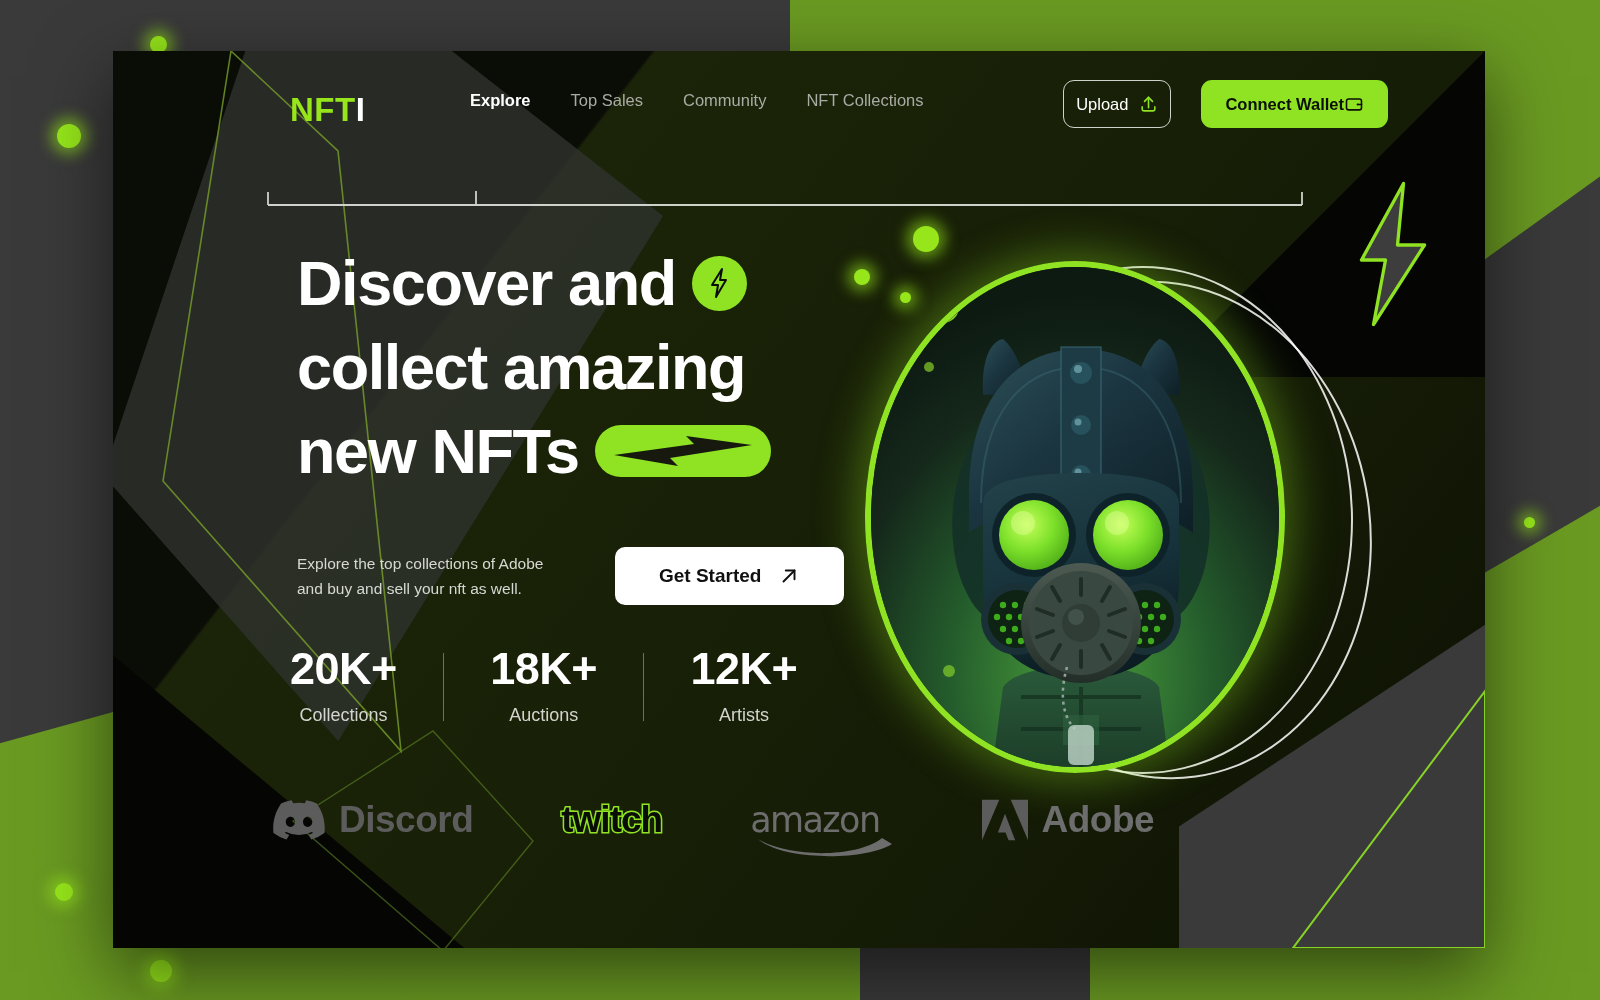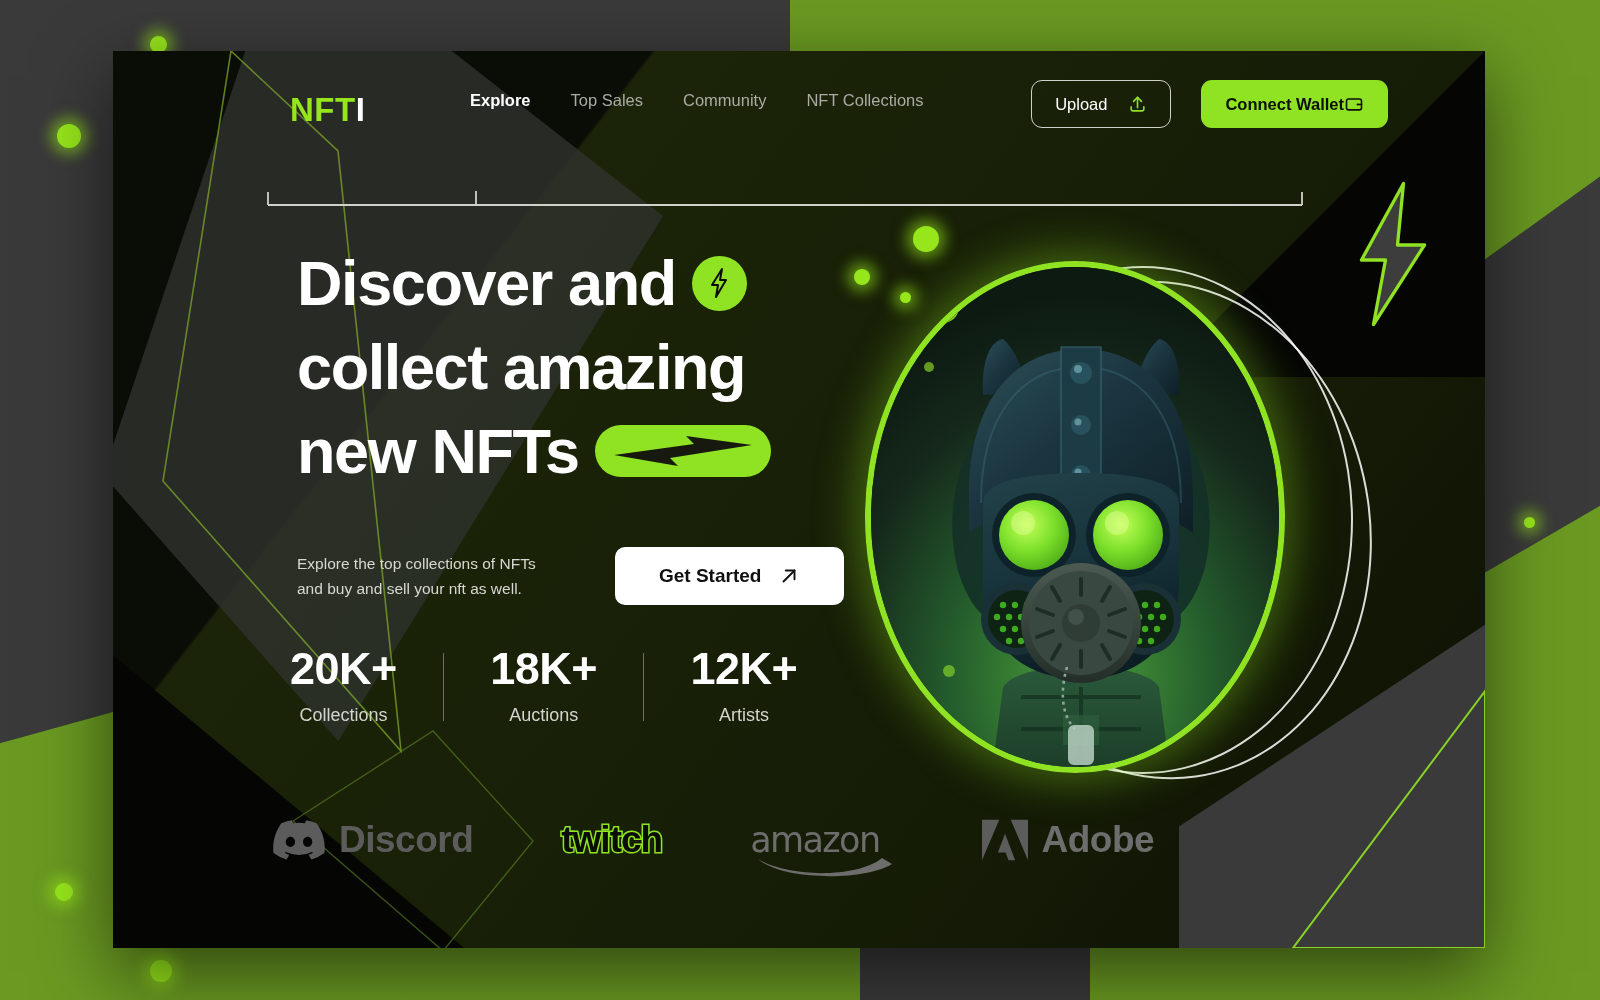--- a/index.html
+++ b/index.html
@@ -89,23 +89,23 @@
 
   #nav {
     position:absolute; left:333px; top:40px;
     display:flex; align-items:center; gap:40px;margin-left:24px;
   }
   .nav-item { font-size:16.5px; color:#a9aba5; cursor:pointer; white-space:nowrap; }
   .nav-item.active { color:#ffffff; font-weight:bold; }
 
   #actions { position:absolute; right:97px; top:29px; display:flex; align-items:center; gap:30px; }
   #upload-btn {
-    height:48px; padding:0 23px; border:1.4px solid #cfd2cb; border-radius:11px;
+    height:48px; padding:0 12px; border:1.4px solid #cfd2cb; border-radius:11px;
     background:transparent; color:#ffffff; font-size:16.5px;
-    display:flex; align-items:center; gap:21px; cursor:pointer;
+    display:flex; align-items:center; gap:11px; cursor:pointer;
   }
   #connect-btn {
     height:48px; padding:0 24px; border:none; border-radius:11px;
     background:#8fe323; color:#0b0f04; font-size:16.5px; font-weight:bold;
     display:flex; align-items:center; cursor:pointer;
   }
 
   
   #header-rule {
     position:absolute; left:154px; top:140px; width:1036px; height:18px; z-index:20;
@@ -138,21 +138,21 @@
   }
 
   
   #stats { position:absolute; left:177px; top:592px; display:flex; align-items:flex-start; z-index:15; }
   .stat { text-align:center; }
   .stat-value { font-size:45px; font-weight:bold; color:#ffffff; letter-spacing:-.5px; }
   .stat-label { font-size:18px; color:#d2d4ce; margin-top:10px; }
   .stat-div { width:1.4px; height:68px; background:#6e7068; margin:10px 46px 0; }
 
   
-  #brands { position:absolute; left:160px; top:768px; display:flex; align-items:center; gap:58px; z-index:15; }
+  #brands { position:absolute; left:160px; top:748px; display:flex; align-items:center; gap:58px; z-index:15; }
   .brand { display:flex; align-items:center; gap:14px; }
   .brand-text { font-size:37px; font-weight:bold; color:#5c5c5c; letter-spacing:-.5px; }
   #twitch-word {
     font-size:37px; font-weight:bold; color:#0a0c06; letter-spacing:-1px;
     -webkit-text-stroke:3px #8fe323; paint-order:stroke fill;
   }
   #amazon-wrap { position:relative; }
   #amazon-word { font-size:35px; color:#6d6d6d; letter-spacing:-1.6px; font-family:"DejaVu Sans", sans-serif; }
 
   
@@ -273,21 +273,21 @@
         <span class="bolt-pill">
           <svg width="150" height="38" viewBox="0 0 150 38" fill="none">
             <path d="M6 23 L86 12 L78 4 L144 13 L62 26 L70 34 Z" fill="#17190f"></path>
           </svg>
         </span>
       </div>
     </div>
 
     <div id="sub-row">
       <div id="subtitle">
-        <div>Explore the top collections of NFTs</div>
+        <div>Explore the top collections of Adobe</div>
         <div>and buy and sell your nft as well.</div>
       </div>
       <button id="get-started">
         <span>Get Started</span>
         <svg width="22" height="22" viewBox="0 0 24 24" fill="none" stroke="#101010" stroke-width="2.1" stroke-linecap="round" stroke-linejoin="round">
           <path d="M6 18 L18 6"></path>
             <path d="M8.5 6 H18 V15.5"></path>
         </svg>
       </button>
     </div>

